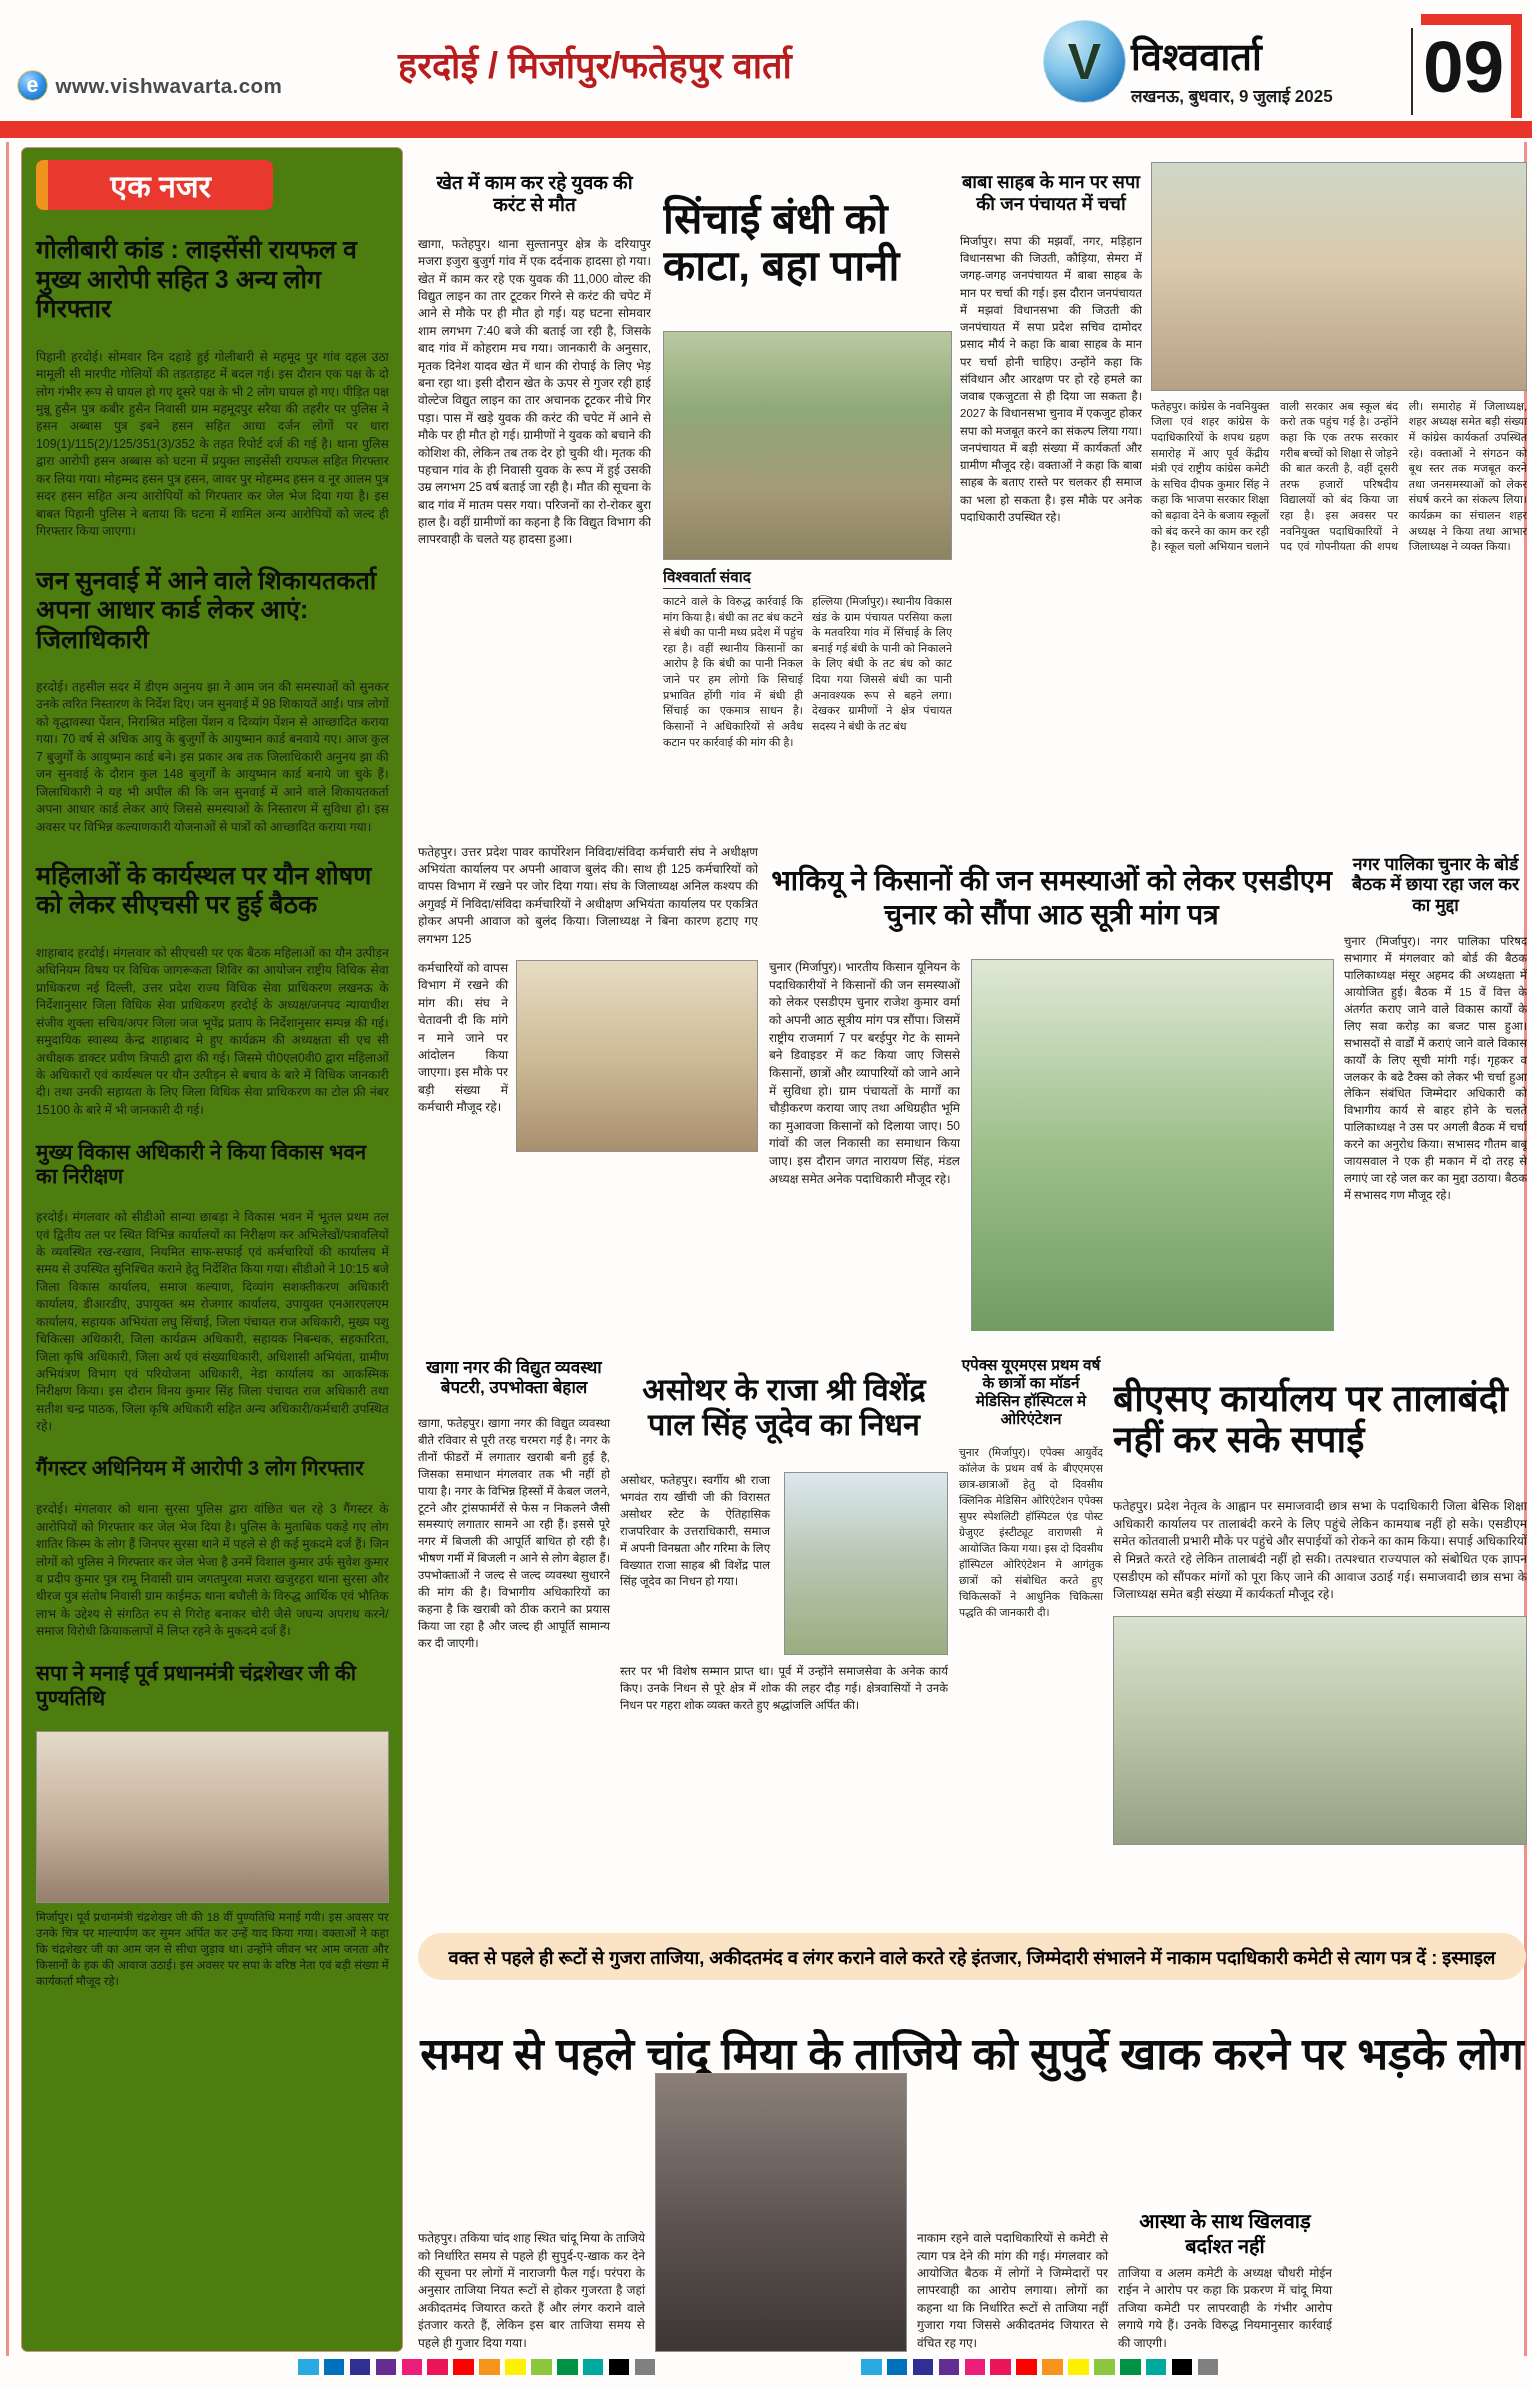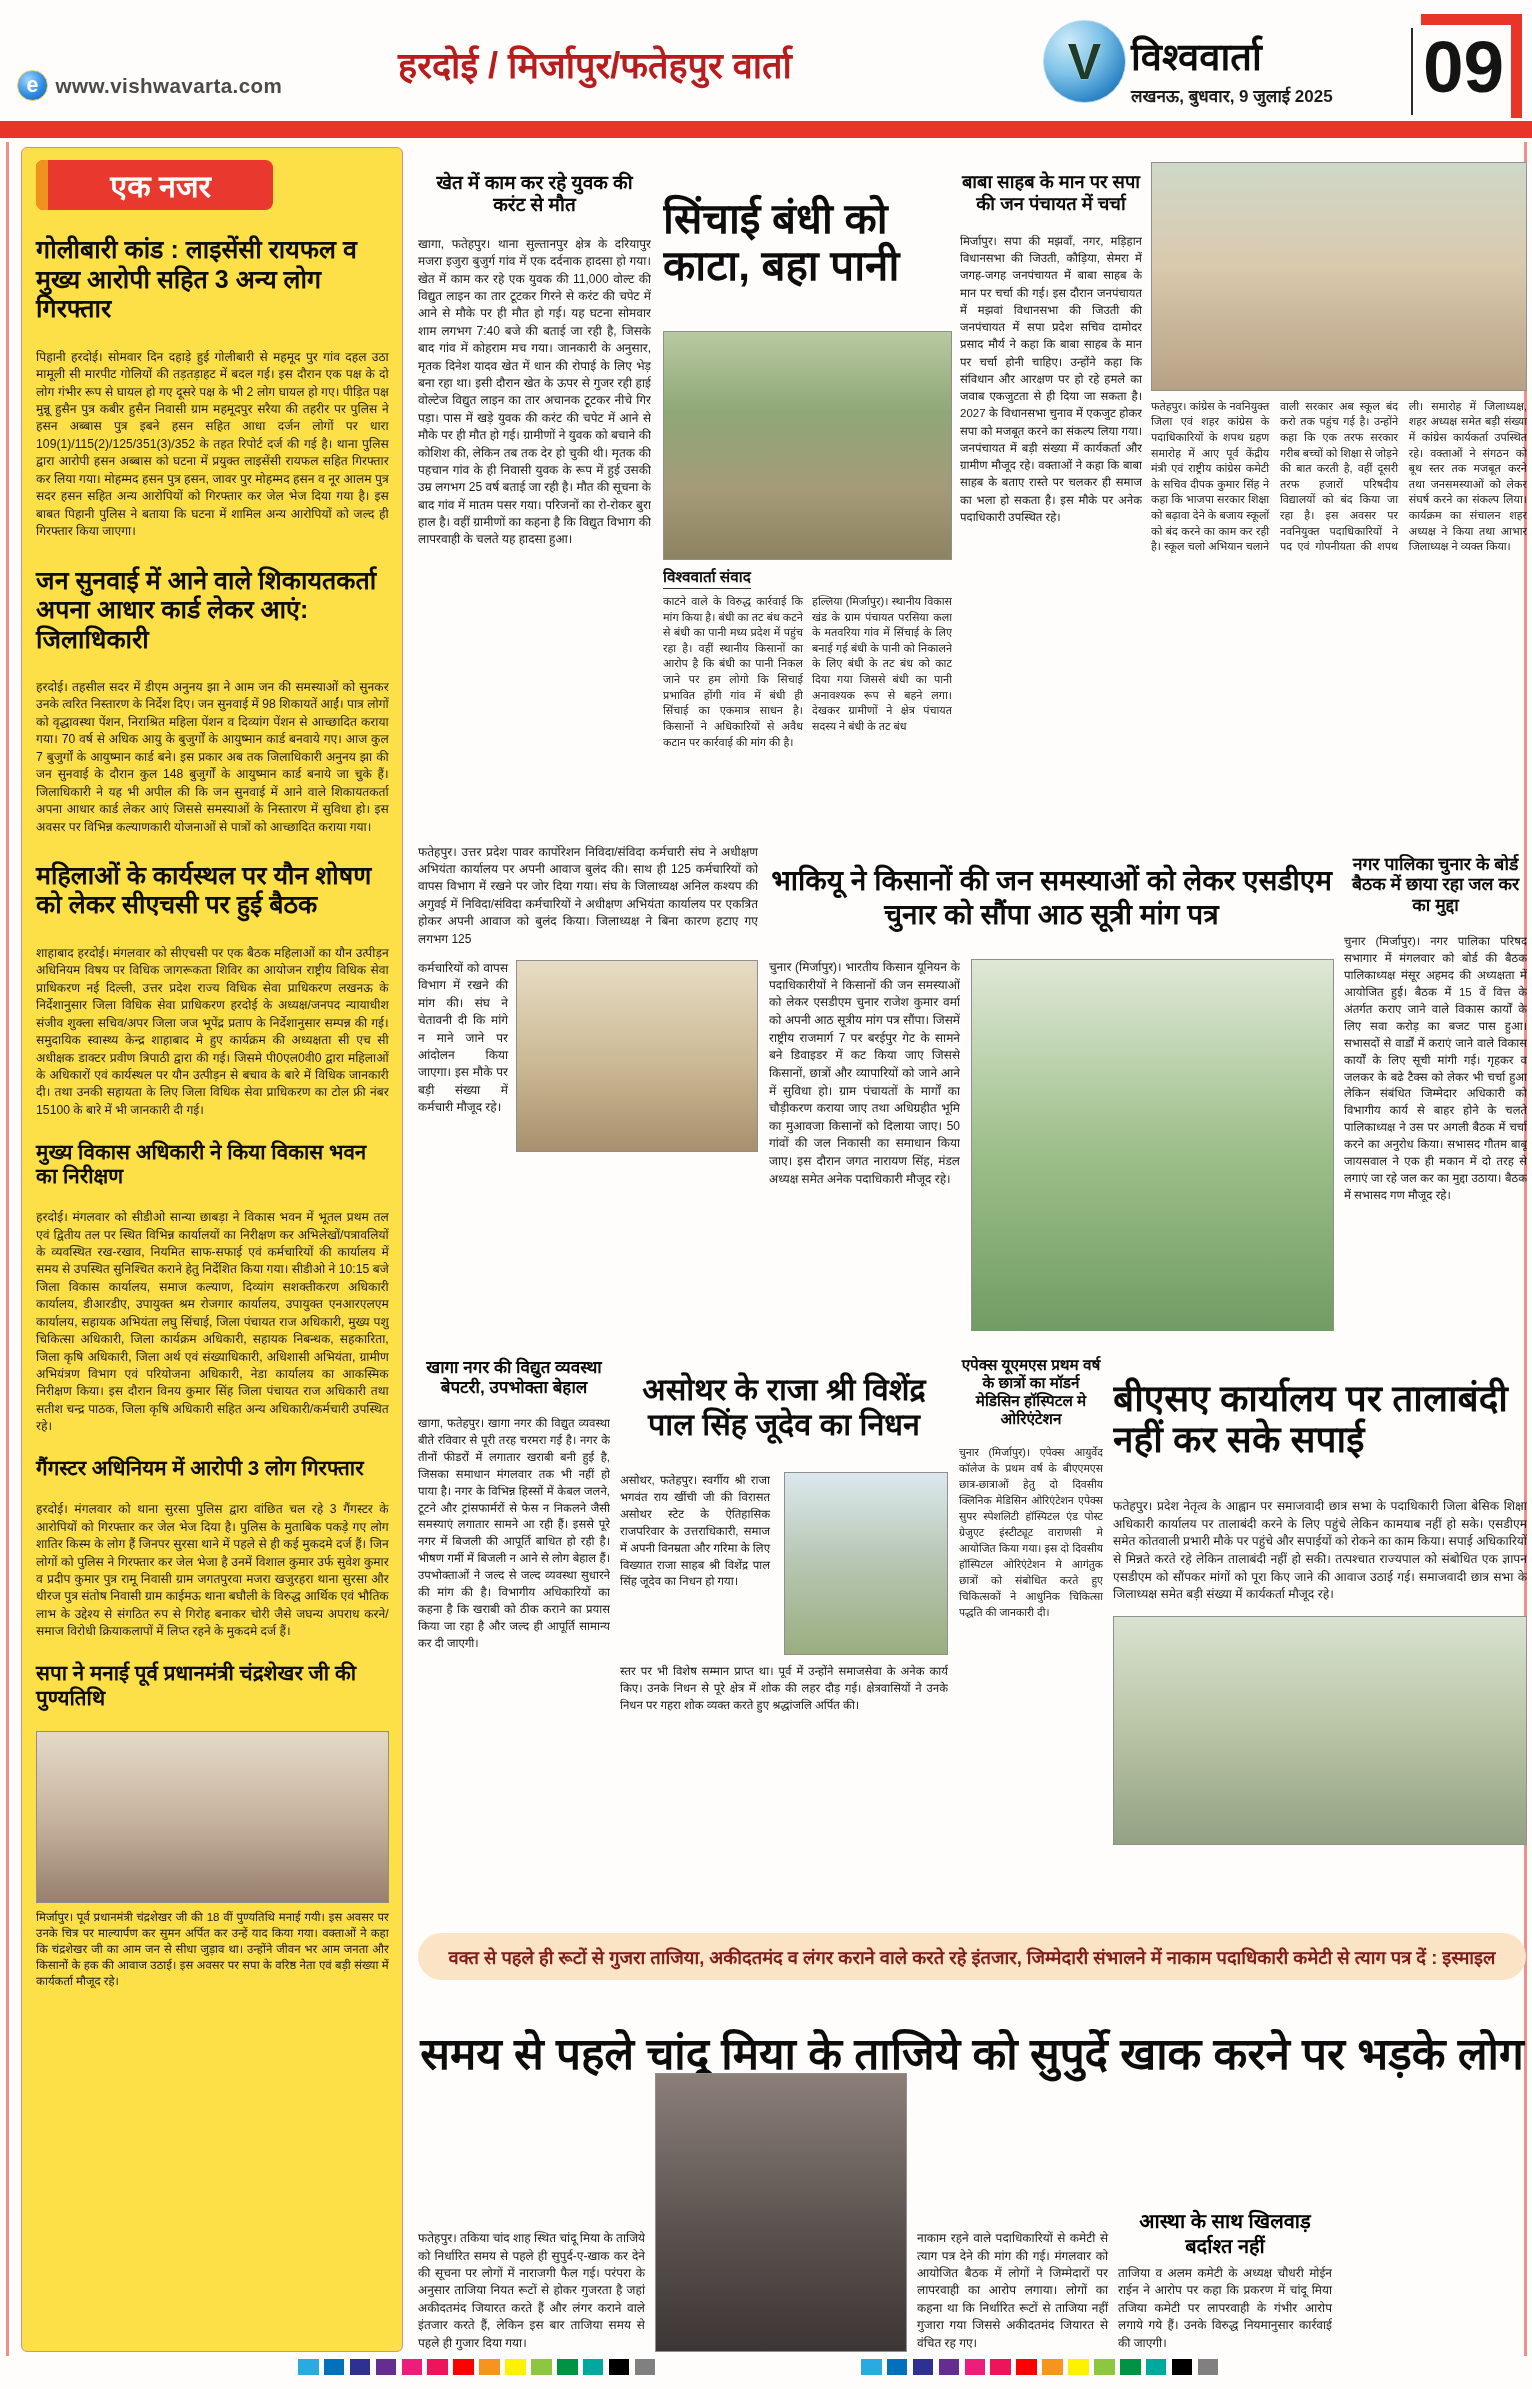--- a/index.html
+++ b/index.html
@@ -42,34 +42,34 @@
   .p-palace{background:linear-gradient(180deg,#dce8ee 0%,#b9c8b6 45%,#9aae7f 100%);}
   .p-portrait{background:linear-gradient(180deg,#8b7f78 0%,#5c5350 55%,#3c3634 100%);}
   .p-room{background:linear-gradient(180deg,#e4d9c8 0%,#c4b09a 55%,#96806d 100%);}
   .p-group{background:linear-gradient(180deg,#d8e2cf 0%,#b9c4a6 50%,#95a184 100%);}
   .abs{position:absolute;overflow:hidden;}
   .credit{font-weight:bold;font-size:15.3px;color:#111;border-bottom:1.5px solid #333;
           display:inline-block;padding-bottom:2.3px;margin-bottom:4.6px;}
   
   .leftcol{position:absolute;left:21.4px;top:147px;width:382px;height:2205px;
            border:1.5px solid #d48f8f;border-radius:6.1px;box-sizing:border-box;
-           padding:12.2px 13.7px;overflow:hidden;background:#fde047;}
+           padding:12.2px 13.7px;overflow:hidden;background:#4d7c0f;}
   .banner{width:237px;height:50px;background:#e9382d;border-radius:7.6px;display:flex;align-items:center;overflow:hidden;}
   .banner-accent{width:12.2px;height:100%;background:#f0931e;}
   .banner-label{flex:1;text-align:center;font-size:30.5px;font-weight:bold;color:#fff;}
   .l-art{margin-top:17px;}
   .hl-left{font-size:25px;}
   .hl-left2{font-size:20.6px;}
   .lbody{font-size:12.2px;line-height:1.43;margin-top:7.6px;}
   .lphoto{width:100%;height:172px;margin-top:9.2px;}
   .lcaption{font-size:11.5px;line-height:1.4;margin-top:6.1px;}
   
   .strip{position:absolute;left:418px;top:1933px;width:1108px;height:47px;background:#fbe4c6;
          border-radius:26px;display:flex;align-items:center;justify-content:center;
-         font-size:18.3px;font-weight:bold;color:#7f1d1d;text-align:center;padding:0 20px;box-sizing:border-box;}
+         font-size:18.3px;font-weight:bold;color:#000000;text-align:center;padding:0 20px;box-sizing:border-box;}
   .bot-hl{position:absolute;left:418px;top:1991px;width:1108px;text-align:center;
           font-size:44px;font-weight:bold;color:#0c0c0c;}
   .bot-row{position:absolute;left:418px;top:2063px;width:1108px;height:289px;display:flex;gap:10px;overflow:hidden;align-items:flex-end;}
   .bot-col{font-size:12px;line-height:1.45;}
   .sub-hl{font-size:20px;font-weight:bold;text-align:center;line-height:1.25;margin-bottom:6.1px;}
   [data-colorbar]{position:absolute;top:2359px;height:17px;display:flex;gap:5.3px;}
   [data-colorbar] span{display:inline-block;width:20.6px;height:16px;}
 </style>
 </head>
 <body>

